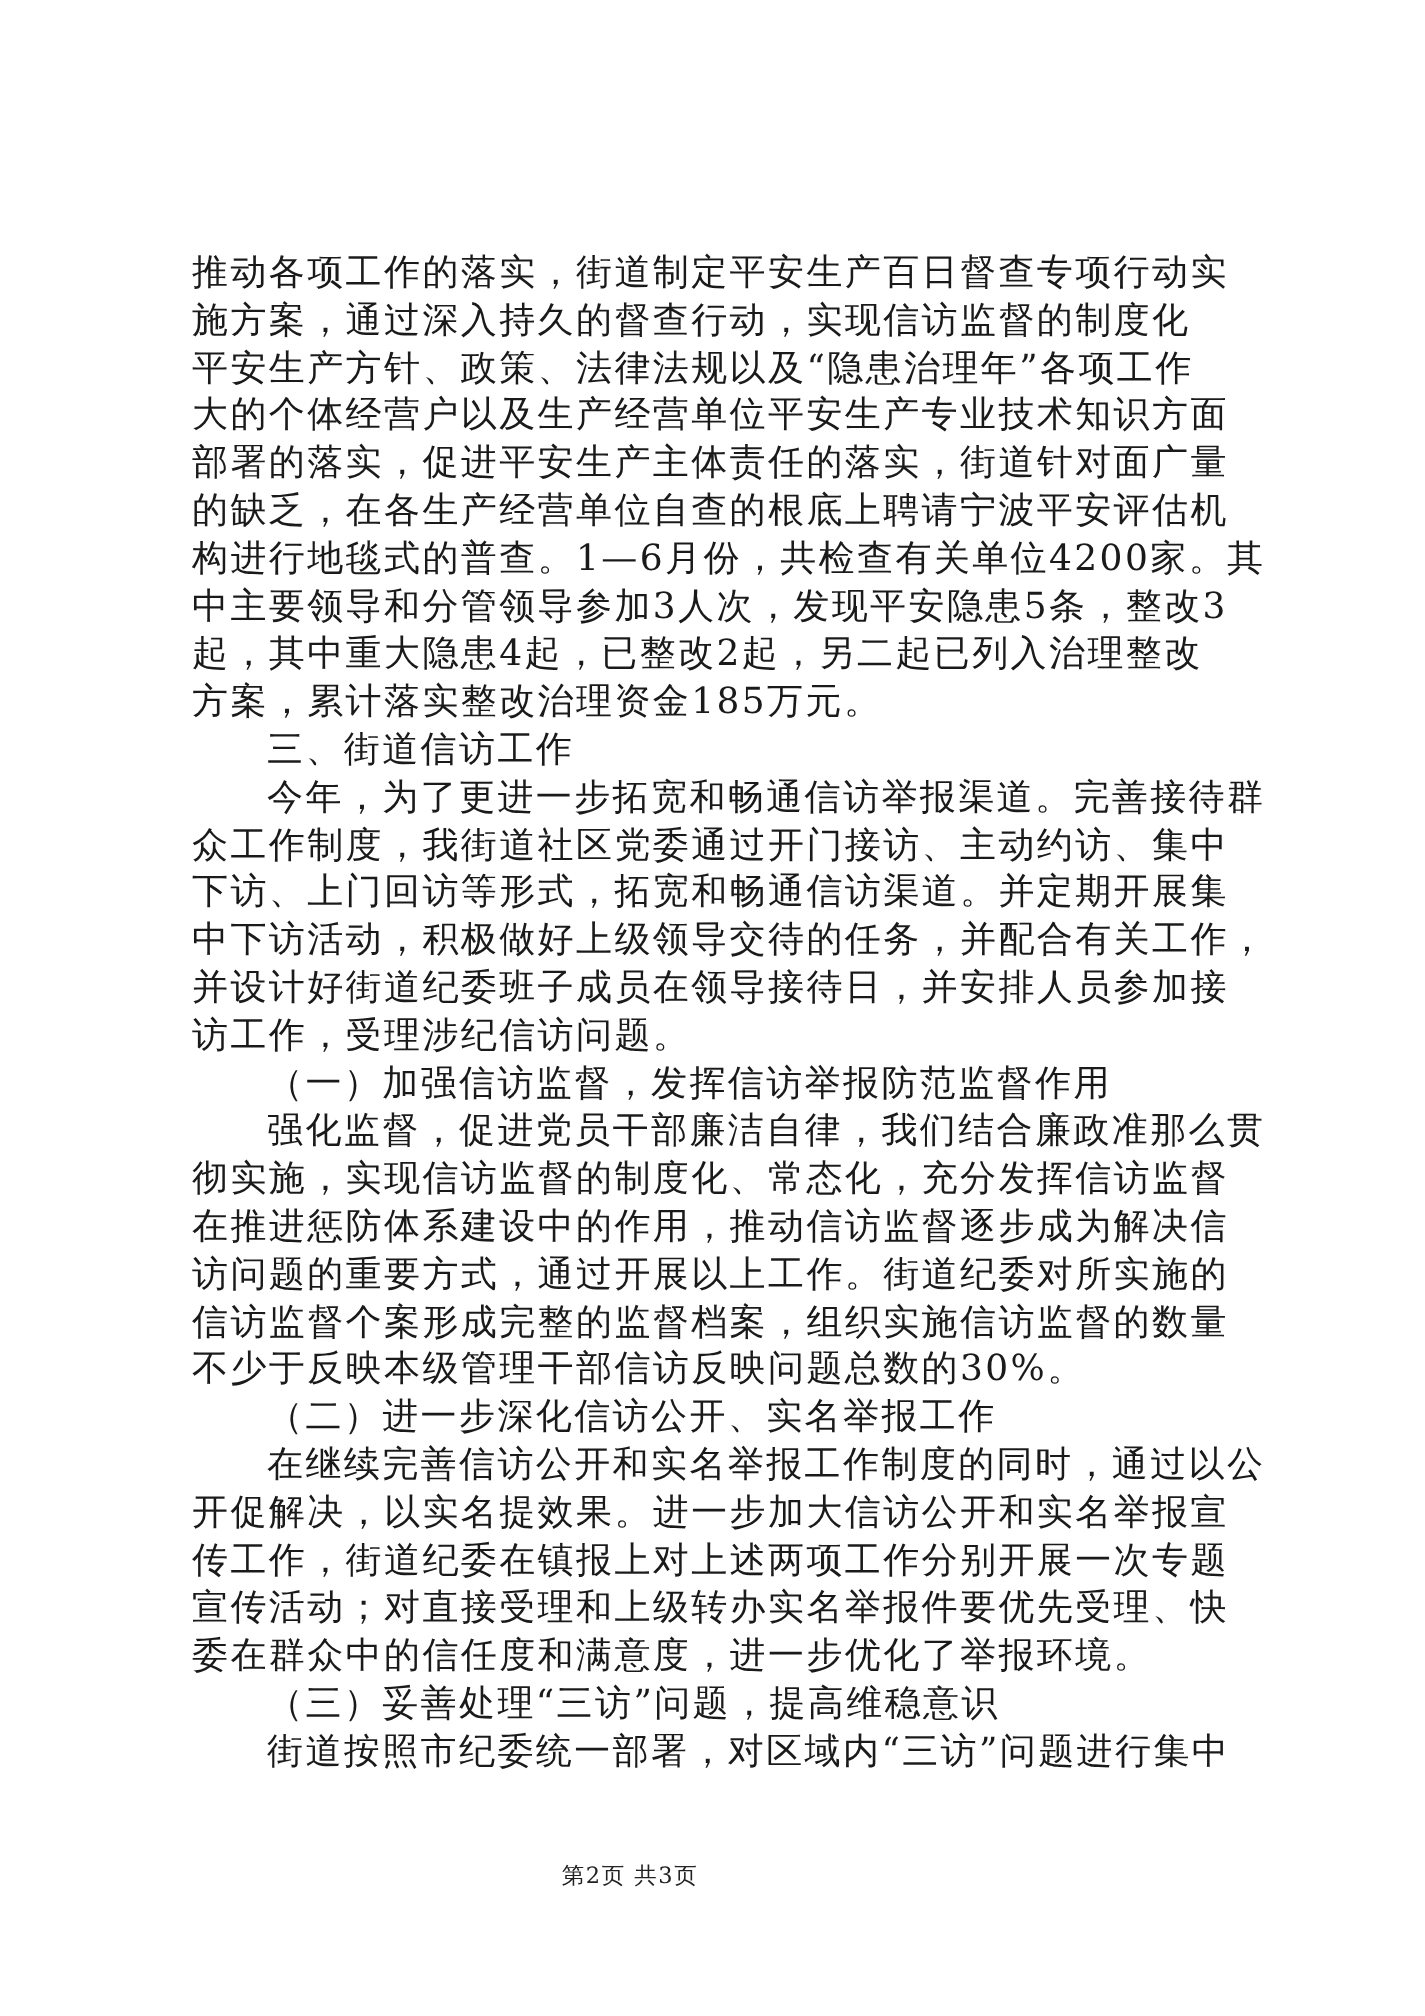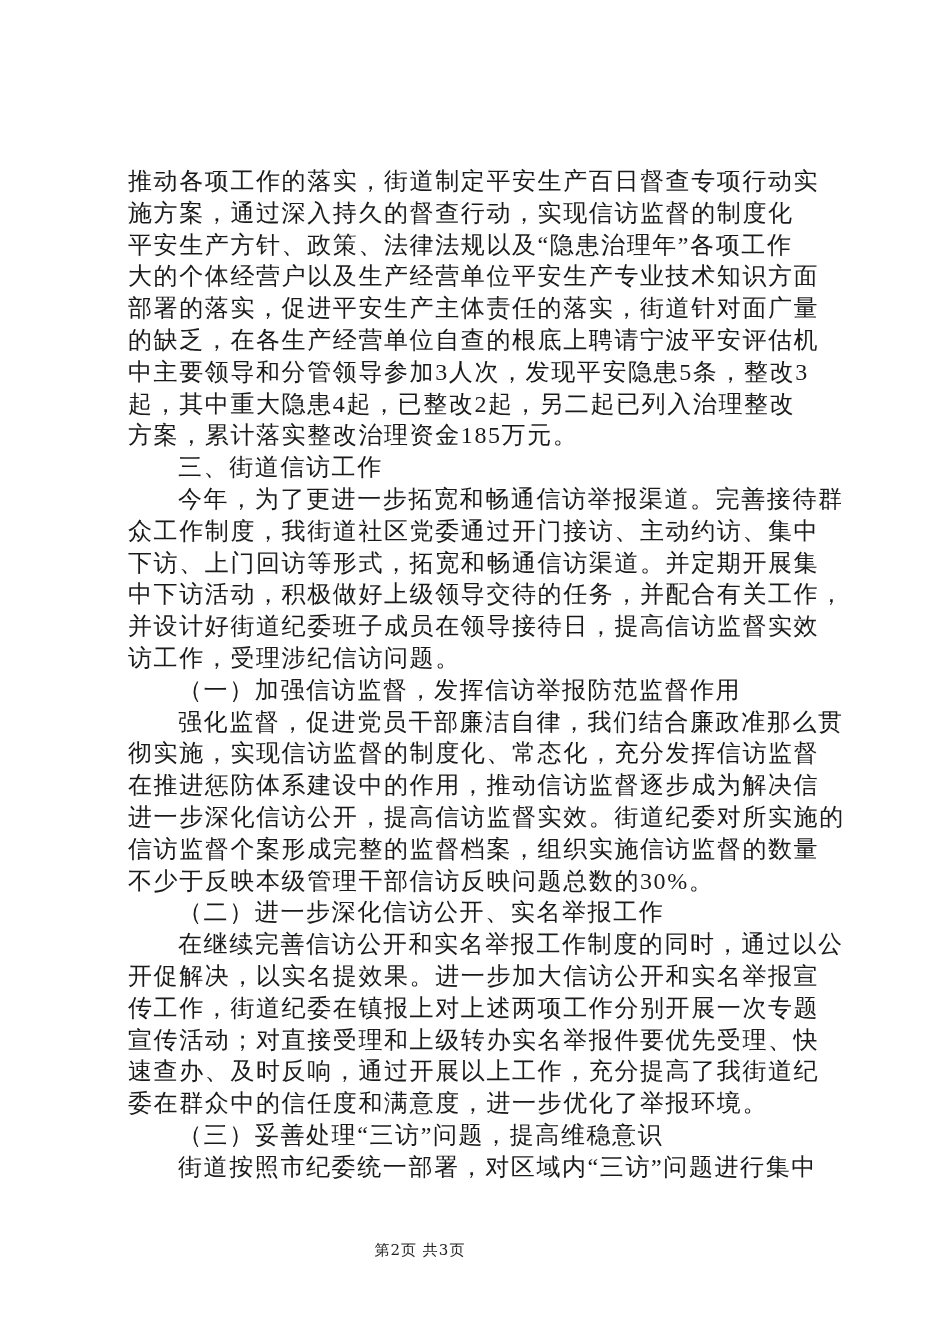--- a/index.html
+++ b/index.html
@@ -1,57 +1,57 @@
 <!DOCTYPE html>
 <html><head>
   <meta charset="utf-8">
   <style>
     html, body { margin: 0; padding: 0; background: #ffffff; }
     body { width: 950px; height: 1344px; position: relative; overflow: hidden;
            font-family: "DejaVu Serif", "Liberation Serif", serif; color: #1a1a1a; }
     .page { position: absolute; left: 0; top: 0; width: 950px; height: 1344px; background: #fff; }
     .body-text { position: absolute; left: 128px; top: 166px; width: 700px; }
     .line { height: 31.8px; line-height: 31.8px; font-size: 24px; white-space: nowrap;
-            letter-spacing: 1.6px; overflow: visible; font-family: Liberation Serif, serif; }
+            letter-spacing: 1.6px; overflow: visible; }
     .line.indent { padding-left: 50px; }
     .footer { position: absolute; left: 0; width: 840px; top: 1241px; text-align: center;
               font-size: 15px; color: #222; letter-spacing: 1px; }
   </style>
 </head>
 <body>
 
 <div class="page">
   <div class="body-text" id="body-text">
       <div class="line">推动各项工作的落实，街道制定平安生产百日督查专项行动实</div>
       <div class="line">施方案，通过深入持久的督查行动，实现信访监督的制度化</div>
       <div class="line">平安生产方针、政策、法律法规以及“隐患治理年”各项工作</div>
       <div class="line">大的个体经营户以及生产经营单位平安生产专业技术知识方面</div>
       <div class="line">部署的落实，促进平安生产主体责任的落实，街道针对面广量</div>
       <div class="line">的缺乏，在各生产经营单位自查的根底上聘请宁波平安评估机</div>
+      <div class="line">构进行地毯式的普查。1—6月份，共检查有关单位4200家。其</div>
       <div class="line">中主要领导和分管领导参加3人次，发现平安隐患5条，整改3</div>
       <div class="line">起，其中重大隐患4起，已整改2起，另二起已列入治理整改</div>
       <div class="line">方案，累计落实整改治理资金185万元。</div>
       <div class="line indent">三、街道信访工作</div>
       <div class="line indent">今年，为了更进一步拓宽和畅通信访举报渠道。完善接待群</div>
       <div class="line">众工作制度，我街道社区党委通过开门接访、主动约访、集中</div>
       <div class="line">下访、上门回访等形式，拓宽和畅通信访渠道。并定期开展集</div>
       <div class="line">中下访活动，积极做好上级领导交待的任务，并配合有关工作，</div>
-      <div class="line">并设计好街道纪委班子成员在领导接待日，提高信访监督实效</div>
+      <div class="line">并设计好街道纪委班子成员在领导接待日，并安排人员参加接</div>
       <div class="line">访工作，受理涉纪信访问题。</div>
       <div class="line indent">（一）加强信访监督，发挥信访举报防范监督作用</div>
       <div class="line indent">强化监督，促进党员干部廉洁自律，我们结合廉政准那么贯</div>
       <div class="line">彻实施，实现信访监督的制度化、常态化，充分发挥信访监督</div>
       <div class="line">在推进惩防体系建设中的作用，推动信访监督逐步成为解决信</div>
-      <div class="line">进一步深化信访公开，提高信访监督实效。街道纪委对所实施的</div>
+      <div class="line">访问题的重要方式，通过开展以上工作。街道纪委对所实施的</div>
       <div class="line">信访监督个案形成完整的监督档案，组织实施信访监督的数量</div>
       <div class="line">不少于反映本级管理干部信访反映问题总数的30%。</div>
       <div class="line indent">（二）进一步深化信访公开、实名举报工作</div>
       <div class="line indent">在继续完善信访公开和实名举报工作制度的同时，通过以公</div>
       <div class="line">开促解决，以实名提效果。进一步加大信访公开和实名举报宣</div>
       <div class="line">传工作，街道纪委在镇报上对上述两项工作分别开展一次专题</div>
       <div class="line">宣传活动；对直接受理和上级转办实名举报件要优先受理、快</div>
-      <div class="line">速查办、及时反响，通过开展以上工作，充分提高了我街道纪</div>
       <div class="line">委在群众中的信任度和满意度，进一步优化了举报环境。</div>
       <div class="line indent">（三）妥善处理“三访”问题，提高维稳意识</div>
       <div class="line indent">街道按照市纪委统一部署，对区域内“三访”问题进行集中</div>
     </div>
   <div class="footer">第2页 共3页</div>
 </div>
 
 </body></html>

